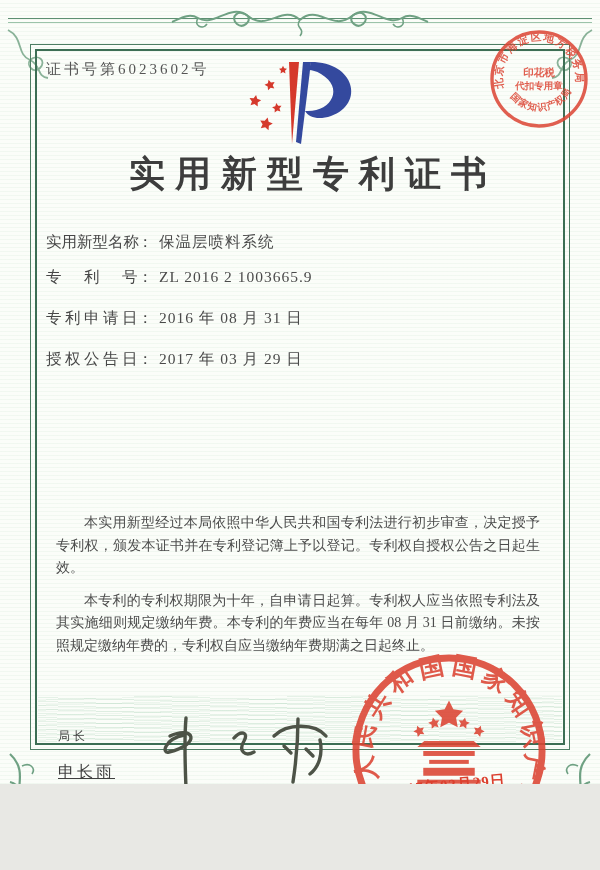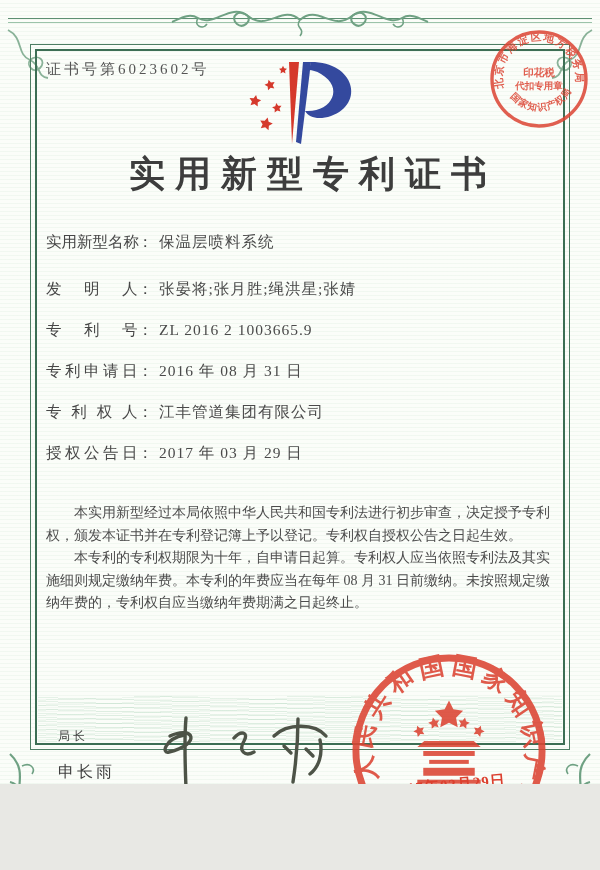--- a/index.html
+++ b/index.html
@@ -25,30 +25,30 @@
   .guilloche-bottom{top:696px;left:38px;right:38px;bottom:42px;
     background-image:
       repeating-linear-gradient(1.5deg, rgba(130,190,150,0.18) 0 1px, transparent 1px 4px),
       repeating-linear-gradient(-1.5deg, rgba(130,190,150,0.12) 0 1px, transparent 1px 5px);}
   .cert-no{top:60px;left:46px;font-size:15px;letter-spacing:3px;color:#555;}
   .logo{top:56px;left:233px;width:134px;height:92px;}
   .title{top:150px;left:0;width:600px;text-align:center;font-size:36px;
     font-weight:600;letter-spacing:10px;text-indent:10px;color:#3d3d3d;padding-left:8px;}
   .fields{top:232px;left:46px;right:48px;font-size:15.5px;color:#474747;}
   .frow{margin-bottom:20px;white-space:nowrap;}
-  .frow.first{margin-bottom:26px;}
+  .frow.first{margin-bottom:14px;}
   .flabel{display:inline-block;width:5.9em;text-align:justify;text-align-last:justify;
     -moz-text-align-last:justify;color:#474747;}
   .fcolon{display:inline-block;margin-right:6px;}
   .fvalue{letter-spacing:1px;color:#4a4a4a;}
   .body-text{top:502px;left:46px;right:50px;font-size:14px;line-height:22.5px;
     text-align:justify;color:#4c4c4c;}
-  .body-text p{margin:0;text-indent:2em;}
+  .body-text p{margin:10px;text-indent:2em;}
   .sig-title{top:728px;left:58px;font-size:12px;letter-spacing:3px;color:#3f3f3f;}
-  .sig-name{top:762px;left:58px;font-size:16px;letter-spacing:3px;color:#3f3f3f;}
+  .sig-name{top:762px;left:58px;font-size:16px;letter-spacing:3px;color:#3f3f3f;text-decoration:underline;}
   .sig-svg{top:706px;left:148px;width:200px;height:92px;}
   .seal-main{top:652px;left:350px;width:198px;height:198px;opacity:.88;}
   .seal-date{top:776px;left:350px;width:196px;text-align:center;font-size:15px;
     letter-spacing:1px;color:#dc3f2e;transform:rotate(-5deg);font-weight:600;}
   .seal-tax{top:28px;left:488px;width:102px;height:102px;opacity:.85;}
   .footer{top:813px;left:0;width:600px;text-align:center;font-size:12.5px;
     letter-spacing:1px;color:#67766a;}
   .flourish-top{top:0;left:168px;width:264px;height:40px;}
   .flourish-bl{top:752px;left:2px;width:84px;height:112px;}
   .flourish-br{top:752px;right:2px;width:84px;height:112px;transform:scaleX(-1);}
@@ -133,30 +133,24 @@
     <path d="M78,6 C122,6 132,48 98,60 C86,64 76,62 72,55 C98,57 112,32 88,18 C83,15 79,14 76,14 Z" fill="#34499e"></path>
   </svg>
 
   <div class="abs title">实用新型专利证书</div>
 
   <div class="abs fields">
     <div class="frow first">
       <span class="flabel">实用新型名称</span><span class="fcolon">：</span><span class="fvalue">保温层喷料系统</span>
     </div>
     <div class="frow">
-      <span class="flabel">发明人</span><span class="fcolon">：</span><span class="fvalue">张晏将;张月胜;绳洪星;张婧</span>
-    </div>
-    <div class="frow">
       <span class="flabel">专利号</span><span class="fcolon">：</span><span class="fvalue">ZL 2016 2 1003665.9</span>
     </div>
     <div class="frow">
       <span class="flabel">专利申请日</span><span class="fcolon">：</span><span class="fvalue">2016 年 08 月 31 日</span>
-    </div>
-    <div class="frow">
-      <span class="flabel">专利权人</span><span class="fcolon">：</span><span class="fvalue">江丰管道集团有限公司</span>
     </div>
     <div class="frow">
       <span class="flabel">授权公告日</span><span class="fcolon">：</span><span class="fvalue">2017 年 03 月 29 日</span>
     </div>
   </div>
 
   <div class="abs body-text">
     <p>本实用新型经过本局依照中华人民共和国专利法进行初步审查，决定授予专利权，颁发本证书并在专利登记簿上予以登记。专利权自授权公告之日起生效。</p>
     <p>本专利的专利权期限为十年，自申请日起算。专利权人应当依照专利法及其实施细则规定缴纳年费。本专利的年费应当在每年 08 月 31 日前缴纳。未按照规定缴纳年费的，专利权自应当缴纳年费期满之日起终止。</p>
   </div>

